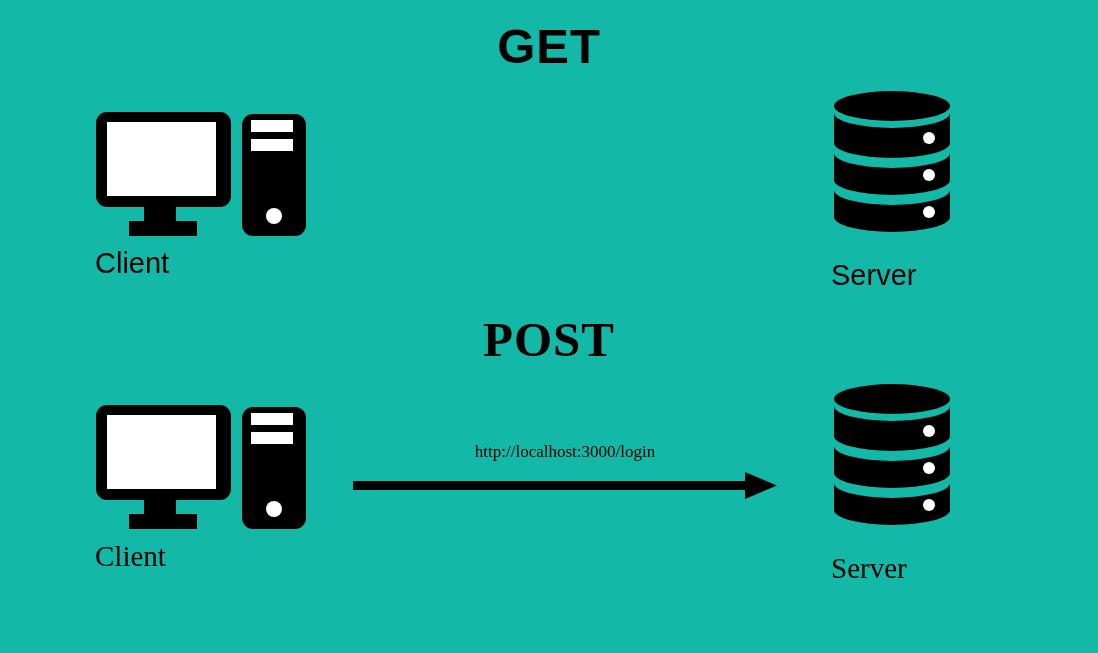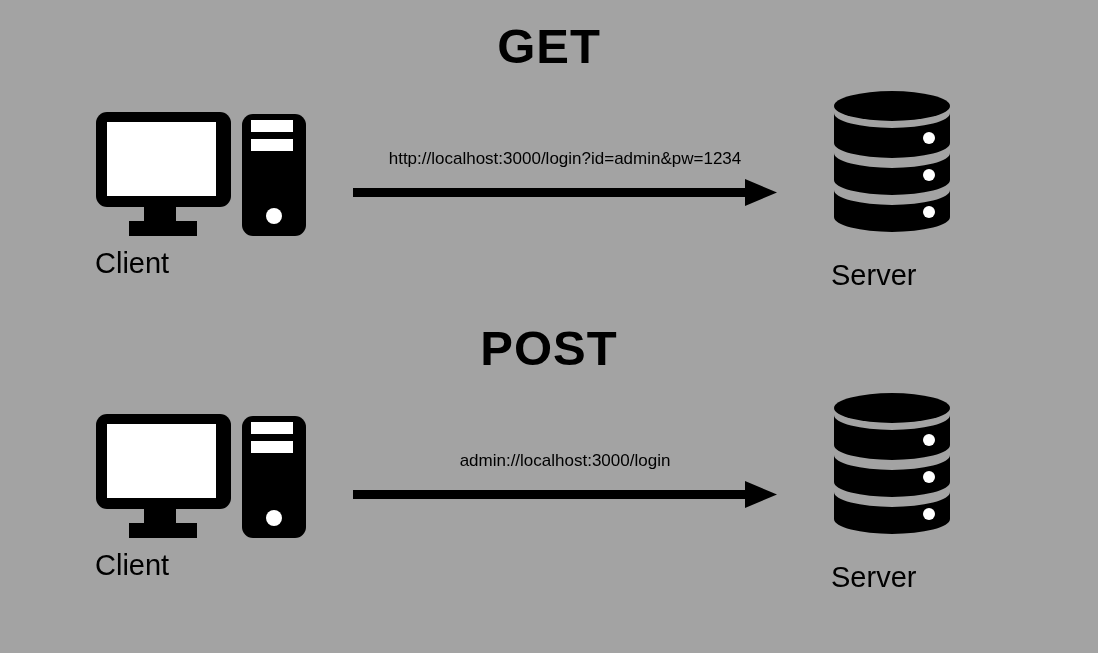--- a/index.html
+++ b/index.html
@@ -1,22 +1,22 @@
 <!DOCTYPE html>
 <html><head>
 <meta charset="utf-8">
 <style>
   html,body{margin:0;padding:0;background:#ffffff;}
   .canvas{
-    position:relative;width:1098px;height:653px;background:#a3a3a3;color:#000000;
+    position:relative;width:1098px;height:653px;background:#14b8a6;color:#000000;
     font-family:"Liberation Sans", sans-serif;overflow:hidden;
   }
   .section{position:absolute;left:0;width:100%;height:293px;}
   .section.s0{top:0;}
-  .section.s1{top:302px;}
+  .section.s1{top:293px;font-family:Liberation Serif, serif;}
   .method-title{
     position:absolute;top:22px;left:0;width:100%;text-align:center;
     font-size:49px;font-weight:700;line-height:1;letter-spacing:1px;
   }
   .node{position:absolute;text-align:left;}
   .node.client{left:95px;top:112px;width:212px;}
   .node.server{left:831px;top:90px;width:122px;}
   .node svg{display:block;margin:0 auto;}
   .node-label{font-size:29px;line-height:34px;}
   .node.client .node-label{margin-top:8px;}
@@ -65,47 +65,41 @@
   <div class="section s0">
     <div class="method-title">GET</div>
 
     <div class="node client">
       <svg width="210" height="126">
         <use href="#icon-client"></use>
       </svg>
       <div class="node-label">Client</div>
     </div>
 
-    <div class="message">
-      <div class="request-url">http://localhost:3000/login?id=admin&amp;pw=1234</div>
-      <svg class="arrow-svg">
-        <use href="#icon-arrow"></use>
-      </svg>
-    </div>
 
     <div class="node server">
       <svg width="120" height="143">
         <use href="#icon-server"></use>
       </svg>
       <div class="node-label">Server</div>
     </div>
   </div>
 
   <div class="section s1">
     <div class="method-title">POST</div>
 
     <div class="node client">
       <svg width="210" height="126">
         <use href="#icon-client"></use>
       </svg>
       <div class="node-label">Client</div>
     </div>
 
     <div class="message">
-      <div class="request-url">admin://localhost:3000/login</div>
+      <div class="request-url">http://localhost:3000/login</div>
       <svg class="arrow-svg">
         <use href="#icon-arrow"></use>
       </svg>
     </div>
 
     <div class="node server">
       <svg width="120" height="143">
         <use href="#icon-server"></use>
       </svg>
       <div class="node-label">Server</div>

